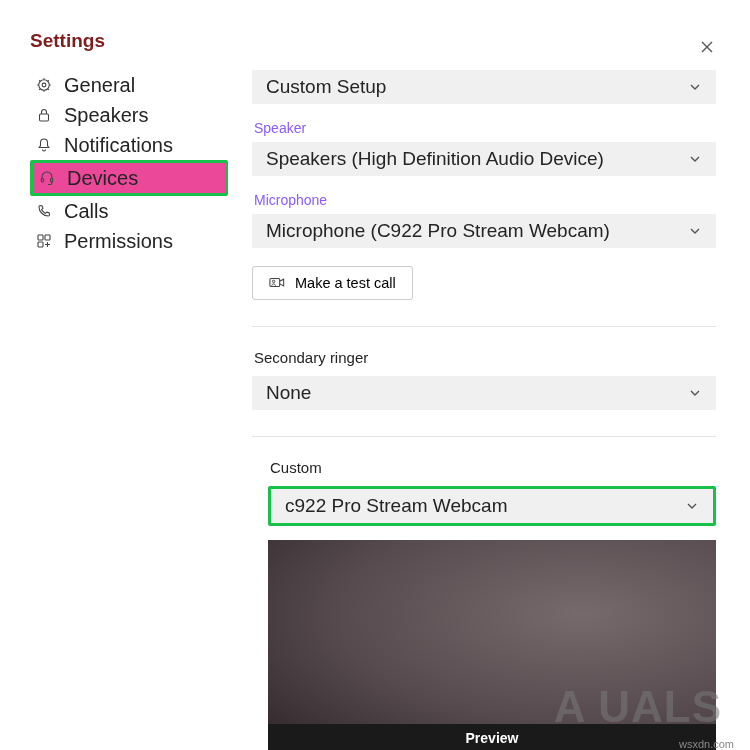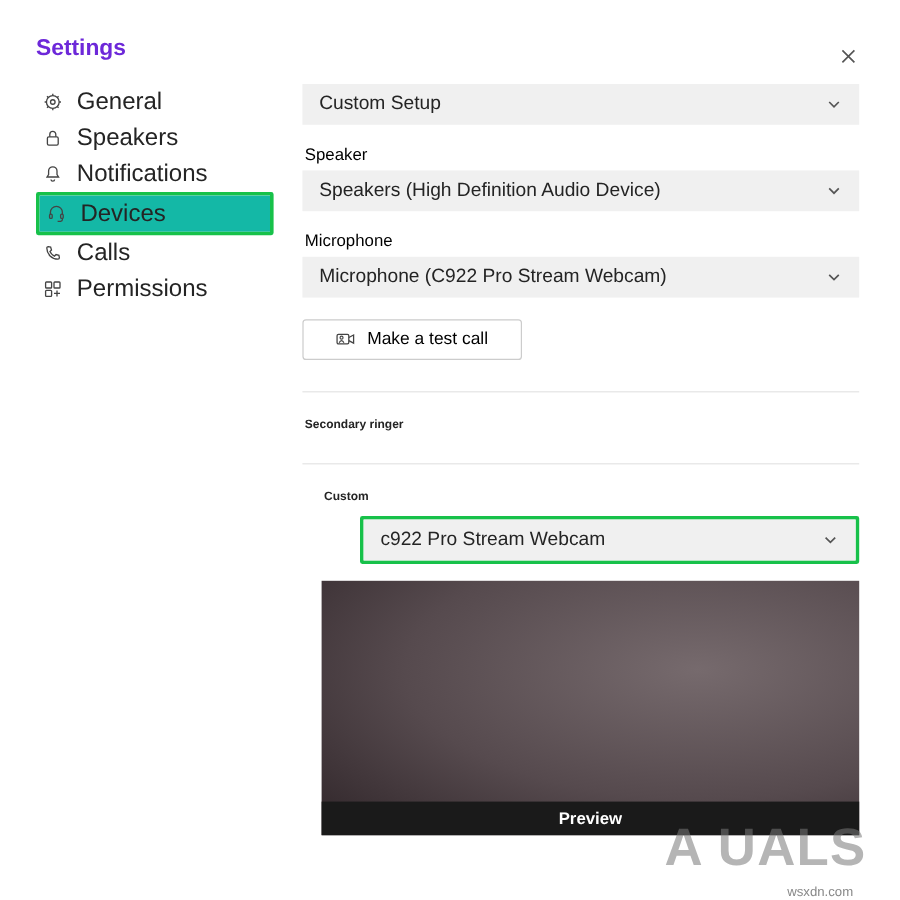--- a/index.html
+++ b/index.html
@@ -12,21 +12,21 @@
     position: relative;
   }
   .dialog {
     position: absolute;
     top: 18px; left: 18px; right: 18px; bottom: 18px;
     background: #fff;
   }
   .title {
     font-size: 19px;
     font-weight: 700;
-    color: #6d28d9;
+    color: #7f1d1d;
     padding: 12px 12px 18px 12px;
   }
   .close {
     position: absolute;
     top: 18px; right: 14px;
     width: 22px; height: 22px;
     color: #555;
     cursor: pointer;
     display: flex; align-items: center; justify-content: center;
     font-size: 15px;
@@ -42,21 +42,21 @@
   .nav-item {
     display: flex;
     align-items: center;
     height: 30px;
     padding: 0 6px;
     font-size: 20px;
     color: #242424;
     cursor: pointer;
   }
   .nav-item.active {
-    background: #14b8a6;
+    background: #ec4899;
     text-align: right;
   }
   .nav-icon {
     width: 16px; height: 16px;
     margin-right: 12px;
     color: #444;
     display: inline-flex; align-items: center; justify-content: center;
   }
   .highlight-green {
     border: 3px solid #17c14a;
@@ -70,59 +70,58 @@
     color: #242424;
   }
   .dropdown {
     display: flex;
     align-items: center;
     justify-content: space-between;
     height: 34px;
     background: #f0f0f0;
     padding: 0 14px;
     cursor: pointer;
-    font-size: 16px;
+    font-size: 19px;
   }
   .chevron {
     color: #555;
   }
   .section-label {
     font-size: 14px;
-    color: #000000;
+    color: #8b5cf6;
     margin: 16px 0 6px 2px;
   }
   .section-header {
-    font-size: 10px;
-    font-weight: 700;
+    font-size: 15px;
+    font-weight: 400;
     margin: 0 0 10px 2px;
   }
   .btn {
     display: inline-flex;
     align-items: center;
     height: 34px;
     border: 1px solid #ccc;
     border-radius: 3px;
     background: #fff;
-    padding: 0 27px;
+    padding: 0 16px;
     font-size: 14.5px;
     cursor: pointer;
   }
   .btn .nav-icon { margin-right: 10px; }
   .divider {
     border: none;
     border-top: 1px solid #e4e4e4;
     margin: 26px 0 22px 0;
   }
   .camera-block {
     padding-left: 16px;
   }
   .camera-dropdown-wrap {
     border: 3px solid #17c14a;
     border-radius: 2px;
-    margin-left: 32px;
   }
   .preview {
     margin-top: 14px;
     width: 100%;
     height: 212px;
     background: radial-gradient(ellipse at 70% 35%, #766a6d 0%, #564a4e 55%, #2e2428 100%);
     position: relative;
   }
   .preview-bar {
     position: absolute;
@@ -140,21 +139,21 @@
     position: absolute;
     right: 28px; bottom: 18px;
     font-size: 44px;
     font-weight: 800;
     letter-spacing: 1px;
     color: rgba(120,120,120,0.55);
     pointer-events: none;
   }
   .source {
     position: absolute;
-    right: 39px; bottom: 0;
+    right: 16px; bottom: 0;
     font-size: 11px;
     color: #888;
   }
   svg { display: block; }
 </style>
 </head>
 <body>
 
 <div class="dialog">
 
@@ -288,20 +287,28 @@
               <circle cx="5.2" cy="6.2" r="1.4" fill="none" stroke="currentColor" stroke-width="1.1"></circle>
               <path d="M3 11 c0.5-1.3 1.3-2 2.2-2 s1.7 0.7 2.2 2" fill="none" stroke="currentColor" stroke-width="1.1"></path>
             </svg>
         </span>
         <span>Make a test call</span>
       </button>
 
       <hr class="divider">
 
       <div class="section-header">Secondary ringer</div>
+      <div class="dropdown">
+        <span>None</span>
+        <span class="chevron">
+          <svg width="14" height="14" viewBox="0 0 14 14">
+              <path d="M3 5 l4 4 4-4" fill="none" stroke="currentColor" stroke-width="1.4"></path>
+            </svg>
+        </span>
+      </div>
 
       <hr class="divider">
 
       <div class="camera-block">
         <div class="section-header">Custom</div>
         <div class="camera-dropdown-wrap">
           <div class="dropdown">
             <span>c922 Pro Stream Webcam</span>
             <span class="chevron">
               <svg width="14" height="14" viewBox="0 0 14 14">

